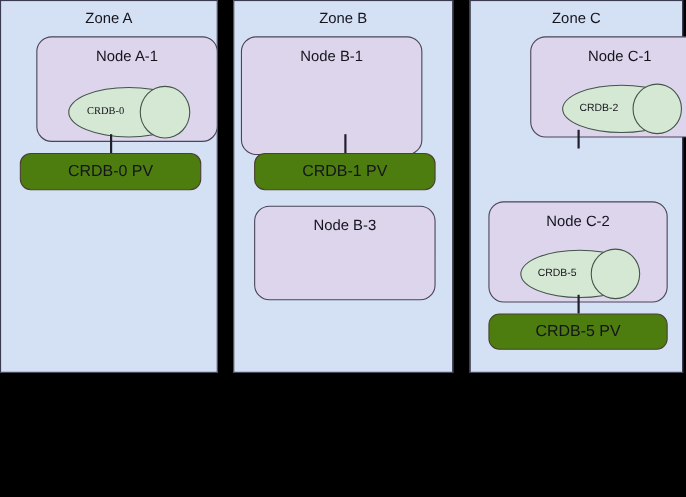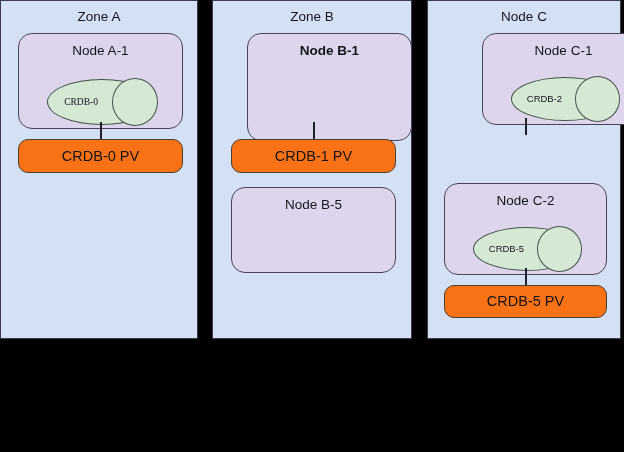--- a/index.html
+++ b/index.html
@@ -96,21 +96,21 @@
     text-align: center;
     font-size: 9.5px;
     color: #14141c;
     line-height: 12px;
     white-space: nowrap;
   }
 
   
   .pv {
     position: absolute;
-    background: #f97316;
+    background: #4d7c0f;
     border: 1px solid #4a4030;
     border-radius: 10px;
     box-sizing: border-box;
     display: flex;
     align-items: center;
     justify-content: center;
   }
   .pv-label {
     font-size: 14.5px;
     color: #14141c;
@@ -126,58 +126,58 @@
   }
 </style>
 </head>
 <body>
 
 <div class="canvas">
 
   <div class="zone" style="left:0px; top:0px; width:198px; height:339px;">
     <div class="zone-label">Zone A</div>
 
-    <div class="node" style="left:17px; top:32px; width:165px; height:96px;">
+    <div class="node" style="left:32px; top:32px; width:165px; height:96px;">
       <div class="node-label">Node A-1</div>
 
       <div class="cyl" style="left:28px; top:45px; width:110px; height:46px;font-family:Liberation Serif, serif;">
         <div class="cyl-body"></div>
         <div class="cyl-cap"></div>
         <div class="cyl-label">CRDB-0</div>
       </div>
     </div>
 
     <div class="connector" style="left:99px; top:121px; height:18px;"></div>
 
     <div class="pv" style="left:17px; top:138px; width:165px; height:34px;">
       <span class="pv-label">CRDB-0 PV</span>
     </div>
   </div>
 
   <div class="zone" style="left:212px; top:0px; width:200px; height:339px;">
     <div class="zone-label">Zone B</div>
 
-    <div class="node" style="left:34px; top:32px; width:165px; height:108px;font-weight:bold;">
+    <div class="node" style="left:6px; top:32px; width:165px; height:108px;">
       <div class="node-label">Node B-1</div>
 
     </div>
 
     <div class="connector" style="left:100px; top:121px; height:18px;"></div>
 
     <div class="pv" style="left:18px; top:138px; width:165px; height:34px;">
       <span class="pv-label">CRDB-1 PV</span>
     </div>
 
     <div class="node" style="left:18px; top:186px; width:165px; height:86px;">
-      <div class="node-label">Node B-5</div>
+      <div class="node-label">Node B-3</div>
     </div>
   </div>
 
   <div class="zone" style="left:427px; top:0px; width:194px; height:339px;">
-    <div class="zone-label">Node C</div>
+    <div class="zone-label">Zone C</div>
 
     <div class="node" style="left:16px; top:32px; width:163px; height:92px;margin-left:38px;">
       <div class="node-label">Node C-1</div>
 
       <div class="cyl" style="left:28px; top:43px; width:108px; height:44px;">
         <div class="cyl-body"></div>
         <div class="cyl-cap"></div>
         <div class="cyl-label">CRDB-2</div>
       </div>
     </div>

